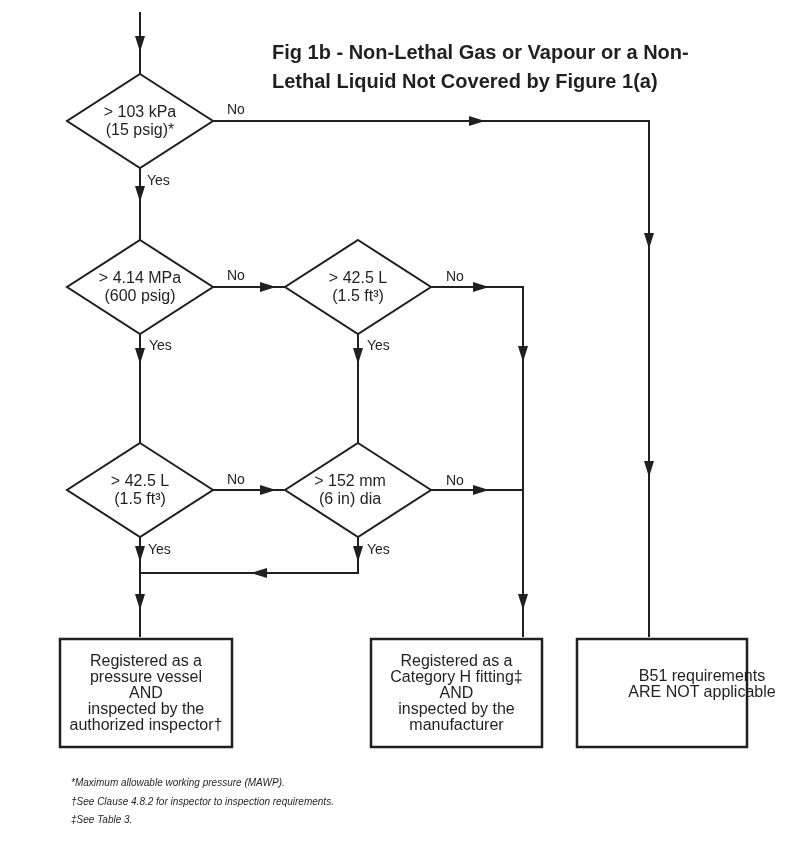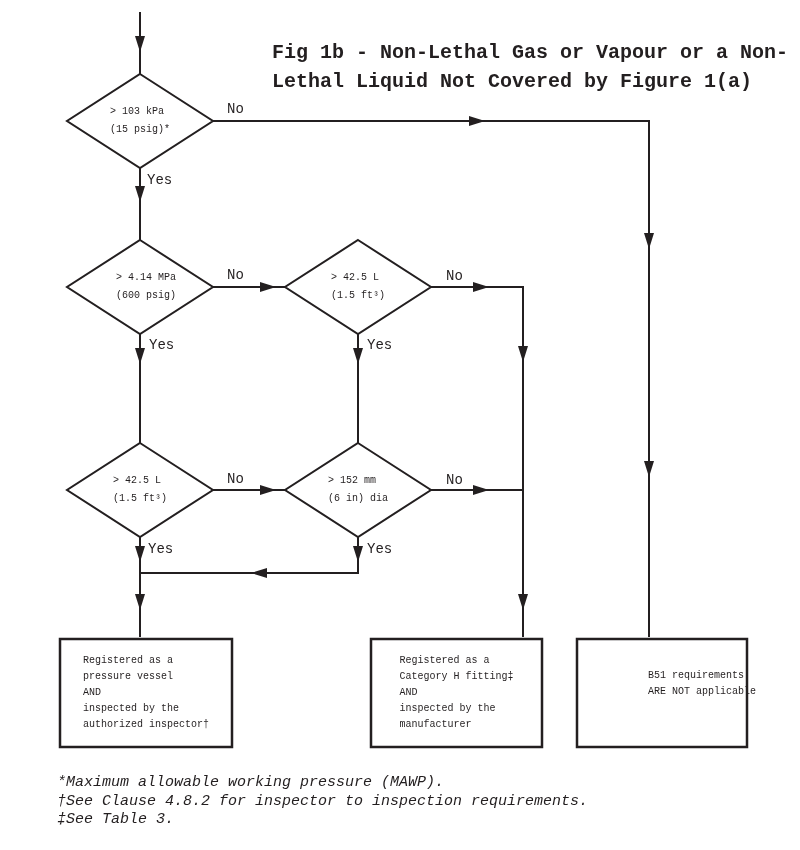--- a/index.html
+++ b/index.html
@@ -4,41 +4,41 @@
 <style>
   :root{
     --line:#231f20;
     --text:#231f20;
     --background:#ffffff;
   }
   html,body{margin:0;padding:0;background:var(--background);}
   .stage{
     position:relative;width:800px;height:850px;
     background:var(--background);
-    font-family:Liberation Mono, monospace;
+    font-family:Liberation Sans, sans-serif;
     color:var(--text);
     overflow:hidden;
   }
   svg{position:absolute;left:0;top:0;}
   .ln{fill:none;stroke:var(--line);stroke-width:2;stroke-linejoin:miter;}
   .diamond{fill:var(--background);stroke:var(--line);stroke-width:2;}
   .box-rect{fill:var(--background);stroke:var(--line);stroke-width:2.5;}
   .arrow{fill:var(--line);stroke:none;}
   .t{position:absolute;white-space:nowrap;font-size:14px;text-align:right;}
   .center-block{
     position:absolute;display:flex;align-items:center;justify-content:center;
-    text-align:left;white-space:pre-line;font-size:10px;line-height:18px;
+    text-align:center;white-space:pre-line;font-size:16px;line-height:18px;
   }
   .box-text{line-height:16px;}
   .figure-title{
     position:absolute;left:272px;top:38px;width:520px;
     font-size:20px;font-weight:bold;line-height:29px;white-space:pre-line;
   }
   .footnotes{position:absolute;left:57px;top:774px;}
-  .footnote{font-style:italic;font-size:15px;line-height:18.5px;white-space:nowrap;}
+  .footnote{font-style:italic;font-size:10px;line-height:18.5px;white-space:nowrap;margin-left:14px;}
 </style>
 </head>
 <body>
 
 <div class="stage">
 
   <svg width="800" height="850" viewBox="0 0 800 850">
 
     <g>
       <path class="ln" d="M140 12 V74"></path>
@@ -87,27 +87,27 @@
       <rect class="box-rect" x="371" y="639" width="171" height="108"></rect>
       <rect class="box-rect" x="577" y="639" width="170" height="108"></rect>
     </g>
   </svg>
 
   <div class="figure-title">Fig 1b - Non-Lethal Gas or Vapour or a Non-
 Lethal Liquid Not Covered by Figure 1(a)</div>
 
   <div class="center-block" style="left:70px;top:81px;width:140px;height:80px;">&gt; 103 kPa
 (15 psig)*</div>
-  <div class="center-block" style="left:76px;top:247px;width:140px;height:80px;">&gt; 4.14 MPa
+  <div class="center-block" style="left:70px;top:247px;width:140px;height:80px;">&gt; 4.14 MPa
 (600 psig)</div>
   <div class="center-block" style="left:288px;top:247px;width:140px;height:80px;">&gt; 42.5 L
 (1.5 ft³)</div>
   <div class="center-block" style="left:70px;top:450px;width:140px;height:80px;">&gt; 42.5 L
 (1.5 ft³)</div>
-  <div class="center-block" style="left:288px;top:450px;width:140px;height:80px;">&gt; 152 mm
+  <div class="center-block" style="left:280px;top:450px;width:140px;height:80px;">&gt; 152 mm
 (6 in) dia</div>
 
   <div class="t" style="left:147px;top:172px;">Yes</div>
   <div class="t" style="left:227px;top:101px;">No</div>
   <div class="t" style="left:149px;top:337px;">Yes</div>
   <div class="t" style="left:227px;top:267px;">No</div>
   <div class="t" style="left:367px;top:337px;">Yes</div>
   <div class="t" style="left:446px;top:268px;">No</div>
   <div class="t" style="left:148px;top:541px;">Yes</div>
   <div class="t" style="left:227px;top:471px;">No</div>

